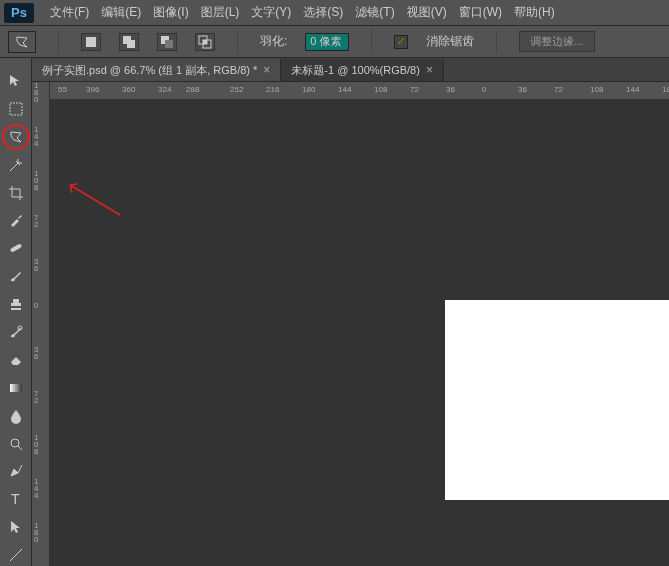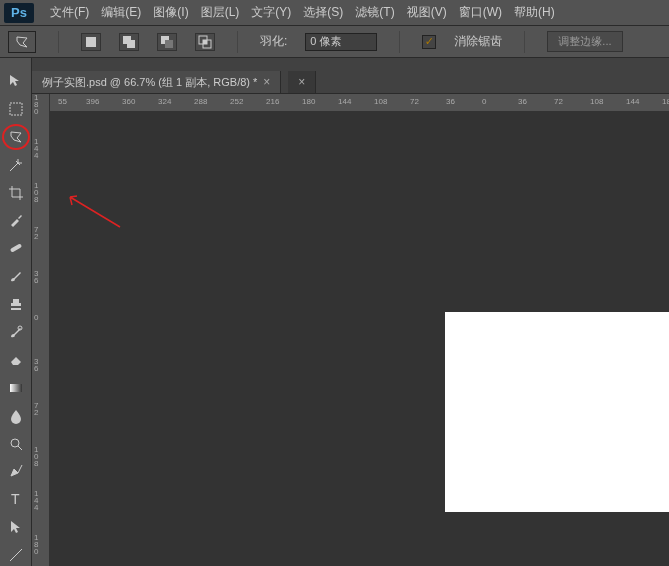--- a/index.html
+++ b/index.html
@@ -5,29 +5,29 @@
 * { margin: 0; padding: 0; box-sizing: border-box; font-family: "Microsoft YaHei", Arial, sans-serif; }
 body { background: #535353; color: #ccc; width: 669px; height: 566px; overflow: hidden; font-size: 12px; }
 .menubar { background: #535353; height: 26px; display: flex; align-items: center; padding: 0 4px; border-bottom: 1px solid #2a2a2a; }
 .ps-logo { width: 30px; height: 20px; display: flex; align-items: center; justify-content: center; font-weight: bold; color: #5fb2e6; font-size: 13px; background: #0e1f2e; border-radius: 2px; margin-right: 10px; }
 .menu-item { padding: 3px 6px; cursor: pointer; }
 .optionsbar { background: #535353; height: 32px; display: flex; align-items: center; padding: 0 8px; border-bottom: 1px solid #2a2a2a; gap: 18px; }
 .tool-preview { width: 28px; height: 22px; border: 1px solid #222; display: flex; align-items: center; justify-content: center; }
 .sep { width: 1px; height: 22px; background: #444; margin: 0 4px; }
 .btn-small { width: 20px; height: 18px; border: 1px solid #333; background: #4a4a4a; display: flex; align-items: center; justify-content: center; }
 .opt-label { font-size: 12px; }
-.opt-input { width: 72px; height: 18px; background: #404040; border: 1px solid #222; color: #ccc; font-size: 11px; padding: 0 4px; }
+.opt-input { width: 44px; height: 18px; background: #0f766e; border: 1px solid #222; color: #ccc; font-size: 11px; padding: 0 4px; }
 .checkbox { width: 14px; height: 14px; border: 1px solid #222; background: #444; display: inline-flex; align-items: center; justify-content: center; color: #a70; font-size: 11px; }
 .opt-btn { padding: 2px 10px; border: 1px solid #333; background: #4a4a4a; color: #999; font-size: 11px; }
 .main { display: flex; height: calc(566px - 58px); }
 .toolbar-wrap { width: 32px; background: #535353; border-right: 1px solid #2a2a2a; display: flex; flex-direction: column; align-items: center; padding-top: 12px; gap: 6px; }
 .tool { width: 24px; height: 22px; display: flex; align-items: center; justify-content: center; cursor: pointer; position: relative; }
 .tool.highlighted { outline: 2px solid #d22; border-radius: 50%; }
 .doc-area { flex: 1; display: flex; flex-direction: column; }
-.tabbar { height: 36px; background: #414141; display: flex; align-items: flex-end; border-bottom: 1px solid #2a2a2a; gap: 7px; }
+.tabbar { height: 24px; background: #414141; display: flex; align-items: flex-end; border-bottom: 1px solid #2a2a2a; }
 .tab { height: 22px; padding: 0 10px; display: flex; align-items: center; gap: 6px; font-size: 11px; background: #4b4b4b; border-right: 1px solid #2a2a2a; }
 .tab.active { background: #383838; }
 .tab-close { font-size: 12px; color: #aaa; cursor: pointer; }
 .ruler-area { flex: 1; display: flex; }
 .vruler { width: 18px; background: #535353; border-right: 1px solid #333; position: relative; font-size: 8px; color: #aaa; overflow: hidden; }
 .vruler .tick { position: absolute; left: 2px; white-space: nowrap; transform: rotate(0deg); line-height: 7px; }
 .canvas-wrap { flex: 1; display: flex; flex-direction: column; }
 .hruler { height: 18px; background: #535353; border-bottom: 1px solid #333; position: relative; font-size: 8px; color: #aaa; overflow: hidden; }
 .hruler .tick { position: absolute; top: 3px; }
 .canvas { flex: 1; background: #333333; position: relative; }
@@ -195,20 +195,21 @@
       </div>
   </div>
 
   <div class="doc-area">
     <div class="tabbar">
       <div class="tab">
         <span>例子实图.psd @ 66.7% (组 1 副本, RGB/8) *</span>
         <span class="tab-close">×</span>
       </div>
       <div class="tab active">
+        <span>未标题-1 @ 100%(RGB/8)</span>
         <span class="tab-close">×</span>
       </div>
     </div>
     <div class="ruler-area">
       <div class="vruler">
           <div class="tick" style="top: 0px;">1<br>8<br>0</div>
           <div class="tick" style="top: 44px;">1<br>4<br>4</div>
           <div class="tick" style="top: 88px;">1<br>0<br>8</div>
           <div class="tick" style="top: 132px;">7<br>2</div>
           <div class="tick" style="top: 176px;">3<br>6</div>
@@ -218,21 +219,21 @@
           <div class="tick" style="top: 352px;">1<br>0<br>8</div>
           <div class="tick" style="top: 396px;">1<br>4<br>4</div>
           <div class="tick" style="top: 440px;">1<br>8<br>0</div>
         </div>
       <div class="canvas-wrap">
         <div class="hruler">
             <span class="tick" style="left: 8px;">55</span>
             <span class="tick" style="left: 36px;">396</span>
             <span class="tick" style="left: 72px;">360</span>
             <span class="tick" style="left: 108px;">324</span>
-            <span class="tick" style="left: 144px;">288</span>
+            <span class="tick" style="left: 136px;">288</span>
             <span class="tick" style="left: 180px;">252</span>
             <span class="tick" style="left: 216px;">216</span>
             <span class="tick" style="left: 252px;">180</span>
             <span class="tick" style="left: 288px;">144</span>
             <span class="tick" style="left: 324px;">108</span>
             <span class="tick" style="left: 360px;">72</span>
             <span class="tick" style="left: 396px;">36</span>
             <span class="tick" style="left: 432px;">0</span>
             <span class="tick" style="left: 468px;">36</span>
             <span class="tick" style="left: 504px;">72</span>

